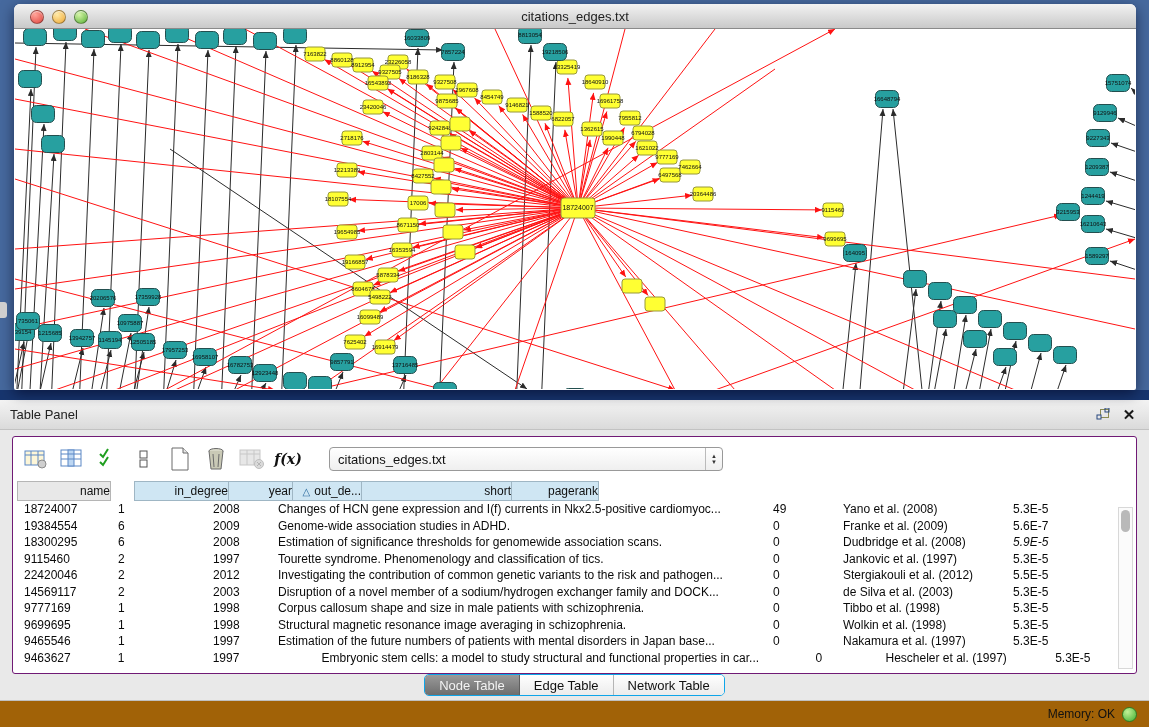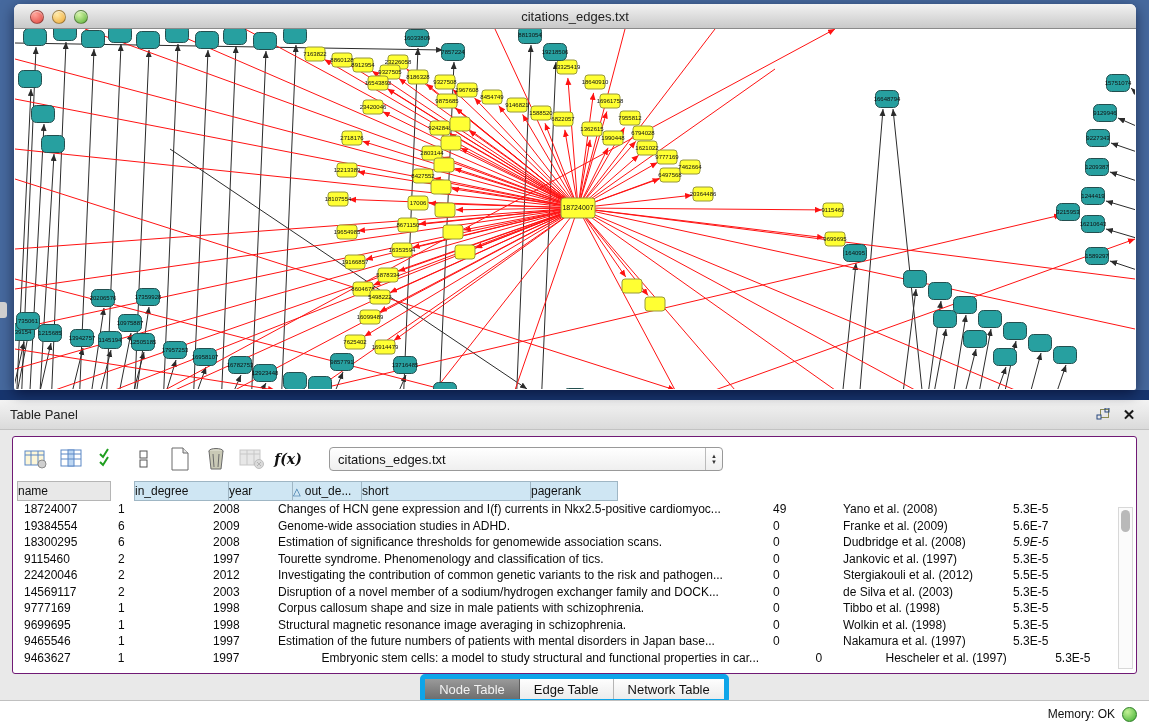--- a/index.html
+++ b/index.html
@@ -32,35 +32,35 @@
   .toolbar{height:44px;display:flex;align-items:center;padding-left:10px;gap:10px;}
   .tool{width:26px;height:26px;display:flex;align-items:center;justify-content:center;}
   .fx{font-family:"DejaVu Serif",serif;font-style:italic;font-weight:bold;font-size:14px;color:#111;}
   .combo{width:392px;height:22px;margin-left:18px;border:1px solid #999;border-radius:4px;
          background:linear-gradient(#ffffff,#efefef);display:flex;align-items:center;font-size:13px;color:#111;}
   .combo .val{flex:1;padding:0 8px;}
   .stepper{width:16px;height:100%;border-left:1px solid #bbb;display:flex;flex-direction:column;
            align-items:center;justify-content:center;font-size:6px;line-height:6px;color:#333;}
   .thead{display:flex;height:20px;margin-left:4px;font-size:12px;color:#111;}
   .th{background:#cfe6f3;border:1px solid #9fb6c4;margin-left:-1px;display:flex;align-items:center;
-      justify-content:flex-start;box-sizing:border-box;white-space:nowrap;overflow:hidden;}
+      justify-content:flex-end;box-sizing:border-box;white-space:nowrap;overflow:hidden;}
   .th:first-child{background:#e8e8e8;border-color:#b5b5b5;margin-left:0;}
   .sort-tri{margin-right:4px;color:#2a6a9e;font-size:10px;}
   .tbody{margin-left:4px;}
   .trow{display:flex;height:16.5px;align-items:center;font-size:12px;color:#0a0a0a;}
   .td{padding-left:7px;box-sizing:border-box;white-space:nowrap;overflow:hidden;}
   .vscroll{position:absolute;right:3px;top:70px;bottom:4px;width:15px;background:#fbfbfb;border:1px solid #d8d8d8;box-sizing:border-box;}
   .vthumb{position:absolute;top:2px;left:2px;width:9px;height:22px;background:#b9b9b9;border-radius:6px;}
   .tabbar{position:absolute;left:0;right:0;top:274px;display:flex;justify-content:center;}
-  .seg{display:flex;border:5px solid #0ea5e9;border-radius:5px;overflow:hidden;height:20px;background:#fff;}
+  .seg{display:flex;border:1px solid #0ea5e9;border-radius:5px;overflow:hidden;height:20px;background:#fff;}
   .seg-btn{padding:0 14px;font-size:13px;display:flex;align-items:center;border-right:1px solid #b5b5b5;
            background:linear-gradient(#fefefe,#ececec);color:#111;white-space:nowrap;}
   .seg-btn:last-child{border-right:none;}
   .seg-btn.selected{background:linear-gradient(#9a9a9a,#6e6e6e);color:#f3f3f3;border-right-color:#5f5f5f;}
-  .statusbar{position:absolute;left:0;right:0;bottom:0;height:26px;border-top:1px solid #c0c0c0;background:#ffffff;
+  .statusbar{position:absolute;left:0;right:0;bottom:0;height:26px;border-top:1px solid #c0c0c0;background:#a16207;
              display:flex;align-items:center;justify-content:flex-end;padding:0 12px;font-size:12px;color:#111;gap:7px;}
   .mem-dot{width:13px;height:13px;border-radius:50%;border:1px solid #2c7d24;
            background:radial-gradient(circle at 35% 30%,#c2f295,#3fae32);}
 </style>
 </head>
 <body>
 
 <div class="stage">
 
   <div class="desktop">
@@ -522,21 +522,21 @@
           <div class="th" style="width: 95px; margin-left: 23px;">
             <span>in_degree</span>
           </div>
           <div class="th" style="width: 65px;">
             <span>year</span>
           </div>
           <div class="th" style="width: 70px;">
             <span class="sort-tri">△</span>
             <span>out_de...</span>
           </div>
-          <div class="th" style="width: 170px;">
+          <div class="th" style="width: 151px;">
             <span>short</span>
           </div>
           <div class="th" style="width: 88px;">
             <span>pagerank</span>
           </div>
         </div>
       <div class="tbody" id="tbody">
           <div class="trow">
             <div class="td" style="width: 94px;">18724007</div>
             <div class="td" style="width: 95px;">1</div>

